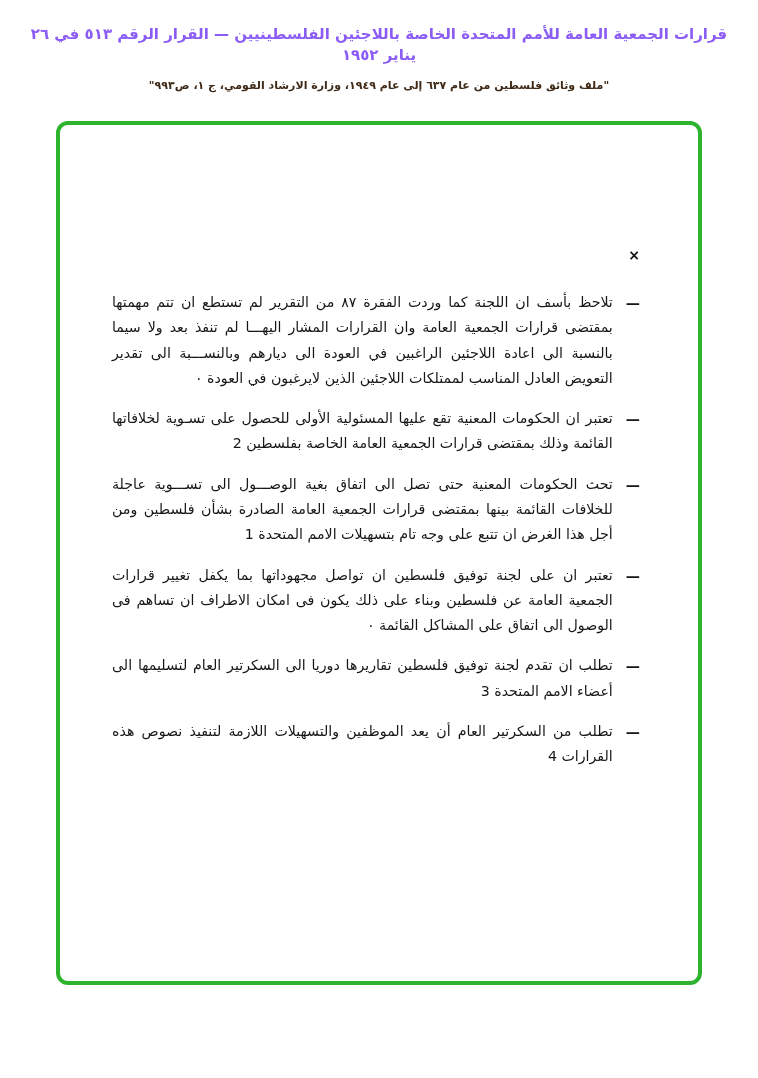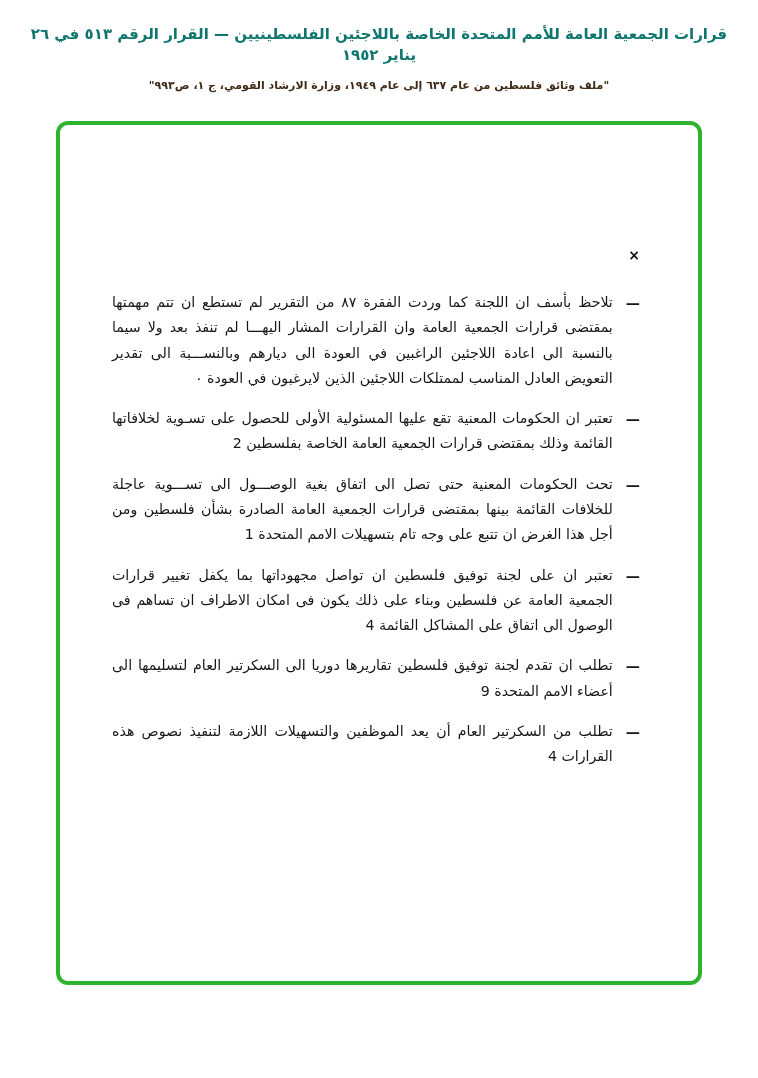--- a/index.html
+++ b/index.html
@@ -24,21 +24,21 @@
   .page-header {
     position: absolute;
     top: 24px;
     left: 0;
     width: 758px;
     text-align: center;
   }
   .header-line1 {
     font-size: 15px;
     font-weight: bold;
-    color: #0f766e;
+    color: #8b5cf6;
     letter-spacing: 0;
     line-height: 1.4;
     padding: 0 20px;
   }
   .header-line2 {
     margin-top: 13px;
     font-size: 11px;
     font-weight: bold;
     color: #3f2a18;
     line-height: 1.3;
@@ -126,26 +126,26 @@
         <span class="para-text">تعتبر ان الحكومات المعنية تقع عليها المسئولية الأولى للحصول على تسـوية لخلافاتها القائمة وذلك بمقتضى قرارات الجمعية العامة الخاصة بفلسطين 2</span>
       </div>
 
       <div class="para">
         <span class="para-marker">—</span>
         <span class="para-text">تحث الحكومات المعنية حتى تصل الى اتفاق بغية الوصـــول الى تســـوية عاجلة للخلافات القائمة بينها بمقتضى قرارات الجمعية العامة الصادرة بشأن فلسطين ومن أجل هذا الغرض ان تتبع على وجه تام بتسهيلات الامم المتحدة 1</span>
       </div>
 
       <div class="para">
         <span class="para-marker">—</span>
-        <span class="para-text">تعتبر ان على لجنة توفيق فلسطين ان تواصل مجهوداتها بما يكفل تغيير قرارات الجمعية العامة عن فلسطين وبناء على ذلك يكون فى امكان الاطراف ان تساهم فى الوصول الى اتفاق على المشاكل القائمة 4</span>
+        <span class="para-text">تعتبر ان على لجنة توفيق فلسطين ان تواصل مجهوداتها بما يكفل تغيير قرارات الجمعية العامة عن فلسطين وبناء على ذلك يكون فى امكان الاطراف ان تساهم فى الوصول الى اتفاق على المشاكل القائمة ٠</span>
       </div>
 
       <div class="para">
         <span class="para-marker">—</span>
-        <span class="para-text">تطلب ان تقدم لجنة توفيق فلسطين تقاريرها دوريا الى السكرتير العام لتسليمها الى أعضاء الامم المتحدة 9</span>
+        <span class="para-text">تطلب ان تقدم لجنة توفيق فلسطين تقاريرها دوريا الى السكرتير العام لتسليمها الى أعضاء الامم المتحدة 3</span>
       </div>
 
       <div class="para">
         <span class="para-marker">—</span>
         <span class="para-text">تطلب من السكرتير العام أن يعد الموظفين والتسهيلات اللازمة لتنفيذ نصوص هذه القرارات 4</span>
       </div>
 
     </div>
   </div>
 

